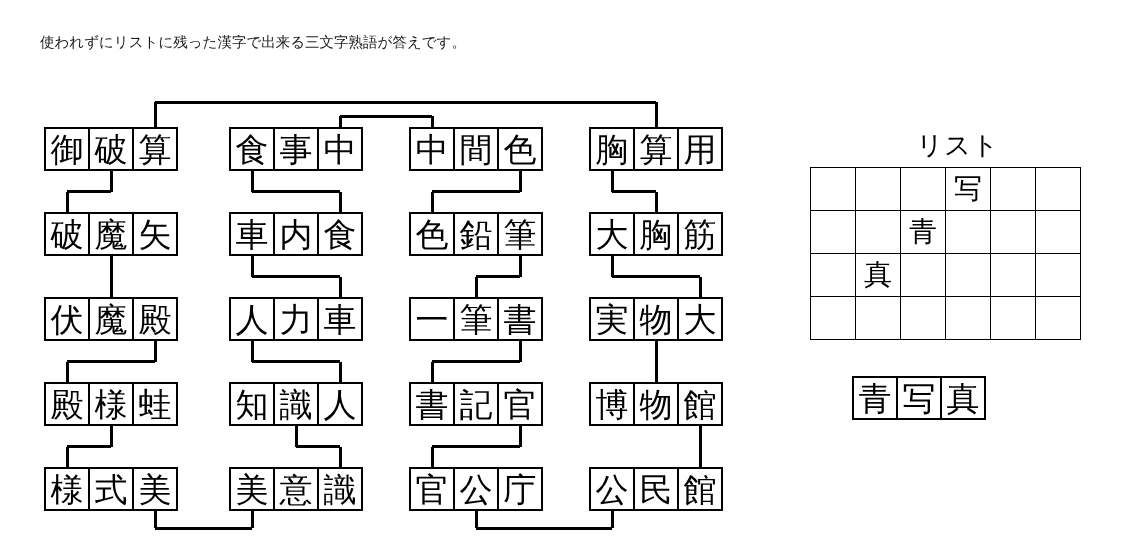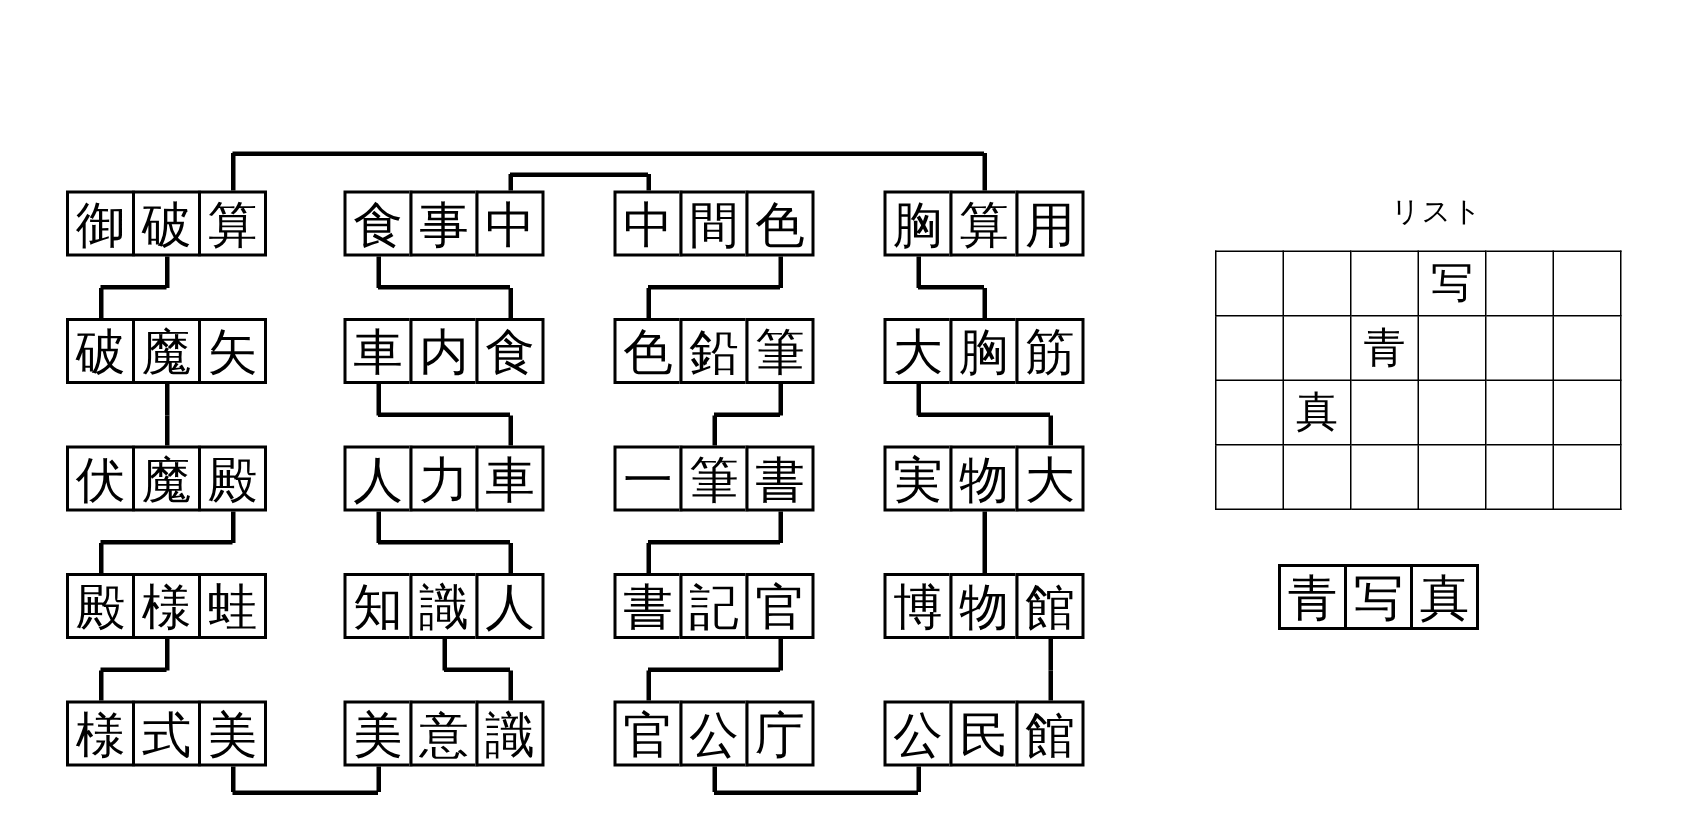--- a/index.html
+++ b/index.html
@@ -76,21 +76,21 @@
     top: 0;
     width: 336px;
     height: 547px;
   }
   .list-title {
     position: absolute;
     left: 0;
     top: 128px;
     width: 336px;
     text-align: center;
-    font-size: 19px;
+    font-size: 26px;
     letter-spacing: 1px;
   }
   .list-grid {
     position: absolute;
     left: 20px;
     top: 167px;
     border-collapse: collapse;
   }
   .list-grid td {
     width: 44px;
@@ -109,20 +109,21 @@
     top: 376px;
     display: flex;
   }
   .answer-block .kanji-cell { margin-left: -2px; }
   .answer-block .kanji-cell:first-child { margin-left: 0; }
 </style>
 </head>
 <body>
 
 <div class="instructions">
+  <div class="instr-line second">使われずにリストに残った漢字で出来る三文字熟語が答えです。</div>
 </div>
 
 <div id="puzzle-area">
   <div id="word-blocks">
       <div class="word-block" style="left: 44px; top: 127px;">
         <div class="kanji-cell">御</div>
         <div class="kanji-cell">破</div>
         <div class="kanji-cell">算</div>
       </div>
       <div class="word-block" style="left: 44px; top: 212px;">

